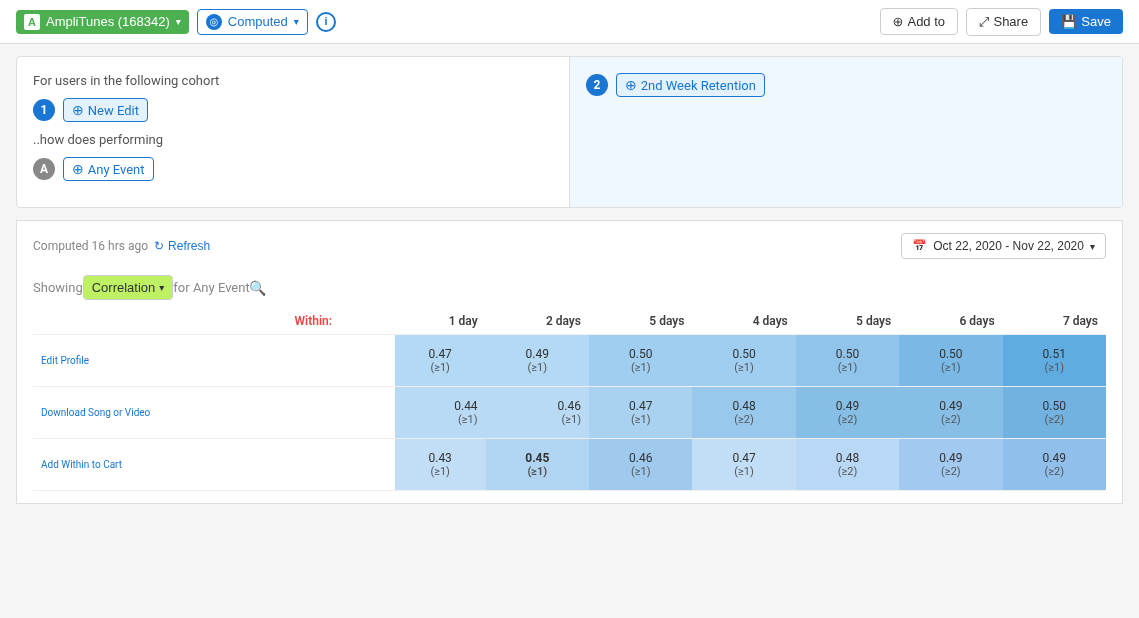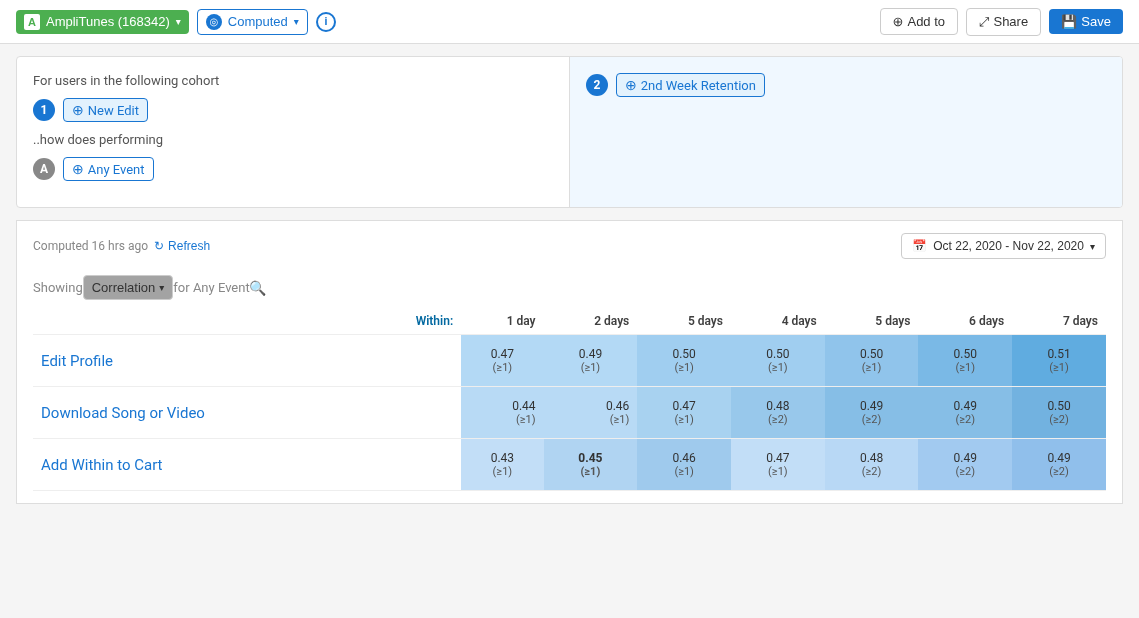--- a/index.html
+++ b/index.html
@@ -276,21 +276,21 @@
     }
     .showing-label {
       color: #888;
       font-size: 13px;
     }
     .correlation-dropdown {
       display: flex;
       align-items: center;
       gap: 4px;
       border: 1px solid #ccc;
-      background: #a3a3a3;
+      background: #bef264;
       color: #333;
       border-radius: 4px;
       padding: 4px 8px;
       cursor: pointer;
       font-size: 13px;
     }
     .for-label {
       color: #888;
       font-size: 13px;
     }
@@ -310,34 +310,34 @@
     }
     .table-header-row th {
       text-align: right;
       padding: 6px 8px;
       color: #404040;
       font-weight: 600;
       font-size: 12px;
       border-bottom: 1px solid #eee;
     }
     .table-header-row th.within-col {
-      text-align: right;
-      color: #0369a1;
+      text-align: left;
+      color: #ef4444;
     }
     .table-header-row th.event-col {
       text-align: left;
     }
     .table-row td {
       padding: 12px 8px;
       border-bottom: 1px solid #eee;
       vertical-align: middle;
     }
     .event-name {
       color: #1976d2;
-      font-size: 15px;
+      font-size: 10px;
       cursor: pointer;
       text-align: left;
     }
     .value-cell {
       text-align: center;
       vertical-align: middle;
     }
     .val-top {
       font-size: 12px;
       color: #333;

